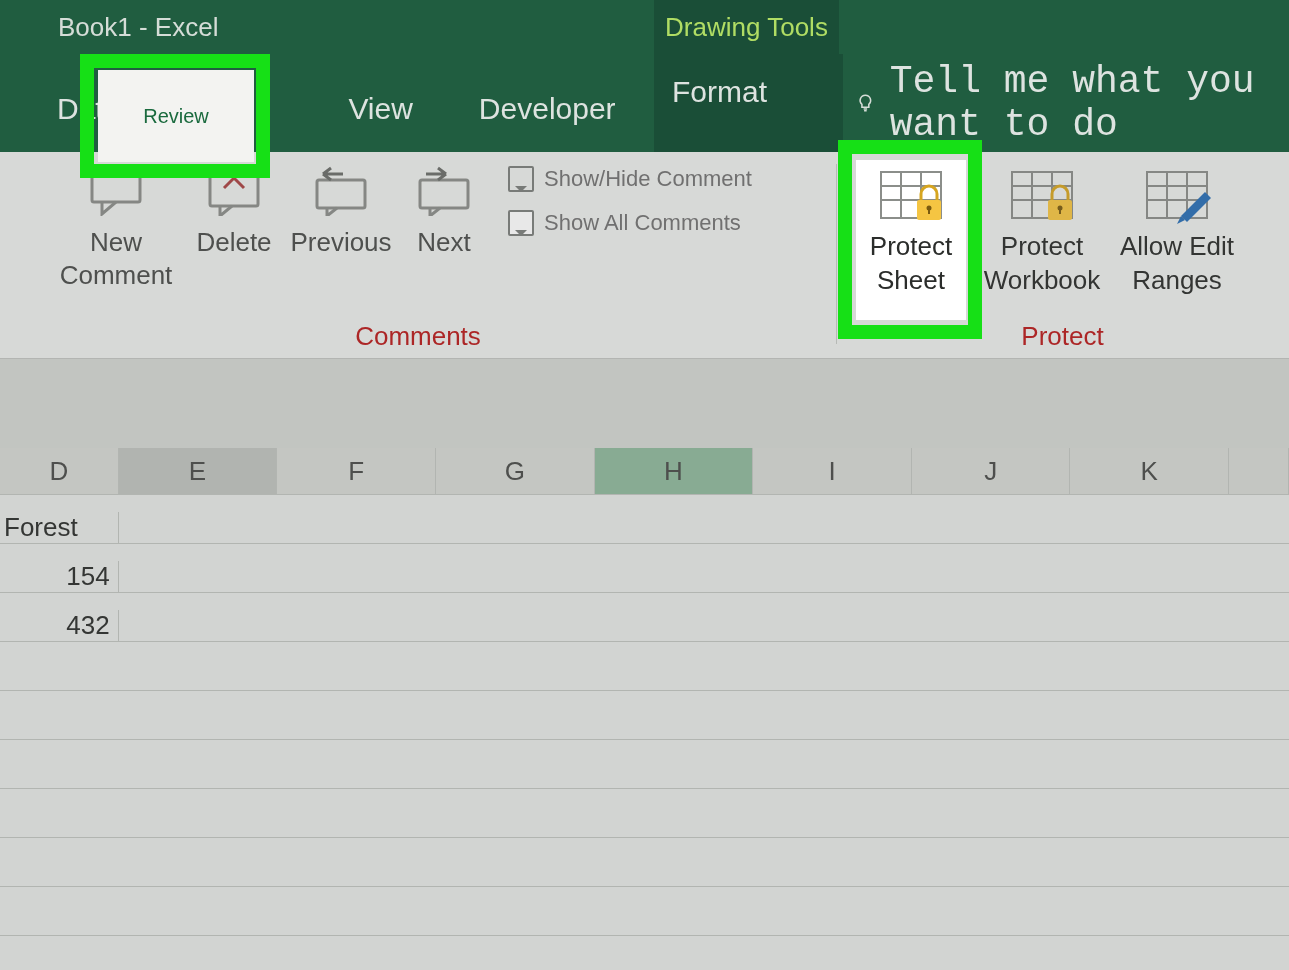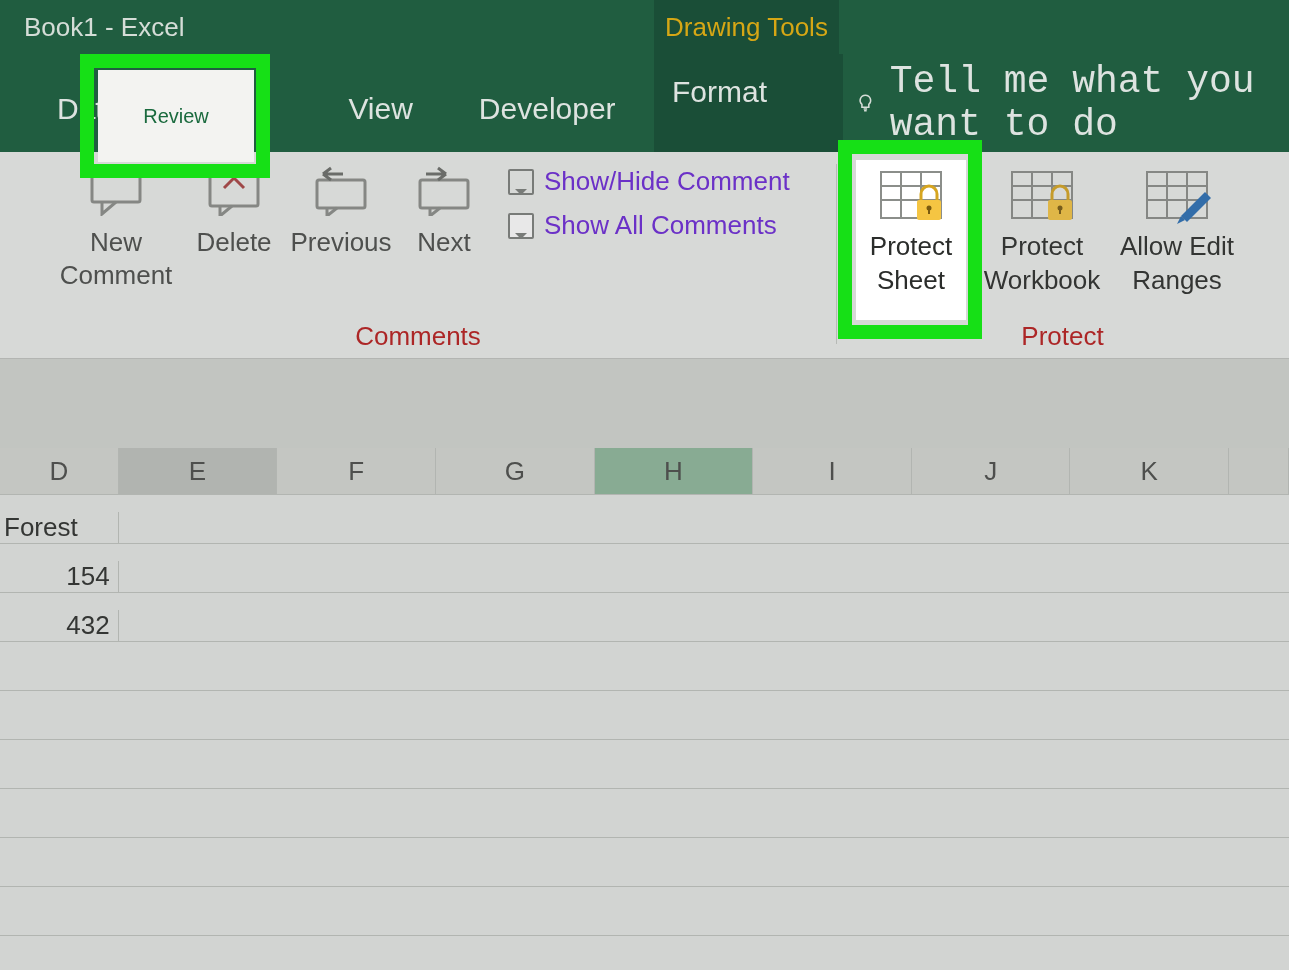--- a/index.html
+++ b/index.html
@@ -20,32 +20,32 @@
     z-index: 50;
   }
 
   
   .titlebar {
     height: 54px;
     background: #155c3a;
     color: #e9f2ec;
     display: flex;
     align-items: center;
-    padding-left: 24px;
+    padding-left: 58px;
     font-size: 26px;
     position: relative;
   }
   .drawing-tools {
     position: absolute;
     left: 654px;
     top: 0;
     height: 100%;
     width: 185px;
     background: #0e4a2f;
-    color: #eab308;
+    color: #bef264;
     display: flex;
     align-items: center;
     justify-content: center;
     font-size: 26px;
   }
 
   
   .tabstrip {
     height: 98px;
     background: #155c3a;
@@ -157,22 +157,22 @@
     margin-bottom: 10px;
     margin-top: 14px;
   }
 
   
   .small-btn {
     position: absolute;
     display: flex;
     align-items: center;
     gap: 10px;
-    font-size: 26px;
-    color: #6d28d9;
+    font-size: 22px;
+    color: #737373;
     cursor: pointer;
   }
   .small-ico {
     width: 26px; height: 26px;
     border: 2px solid #7c7f7c;
     border-radius: 2px;
     position: relative;
   }
   .small-ico.chat::after {
     content: '';

